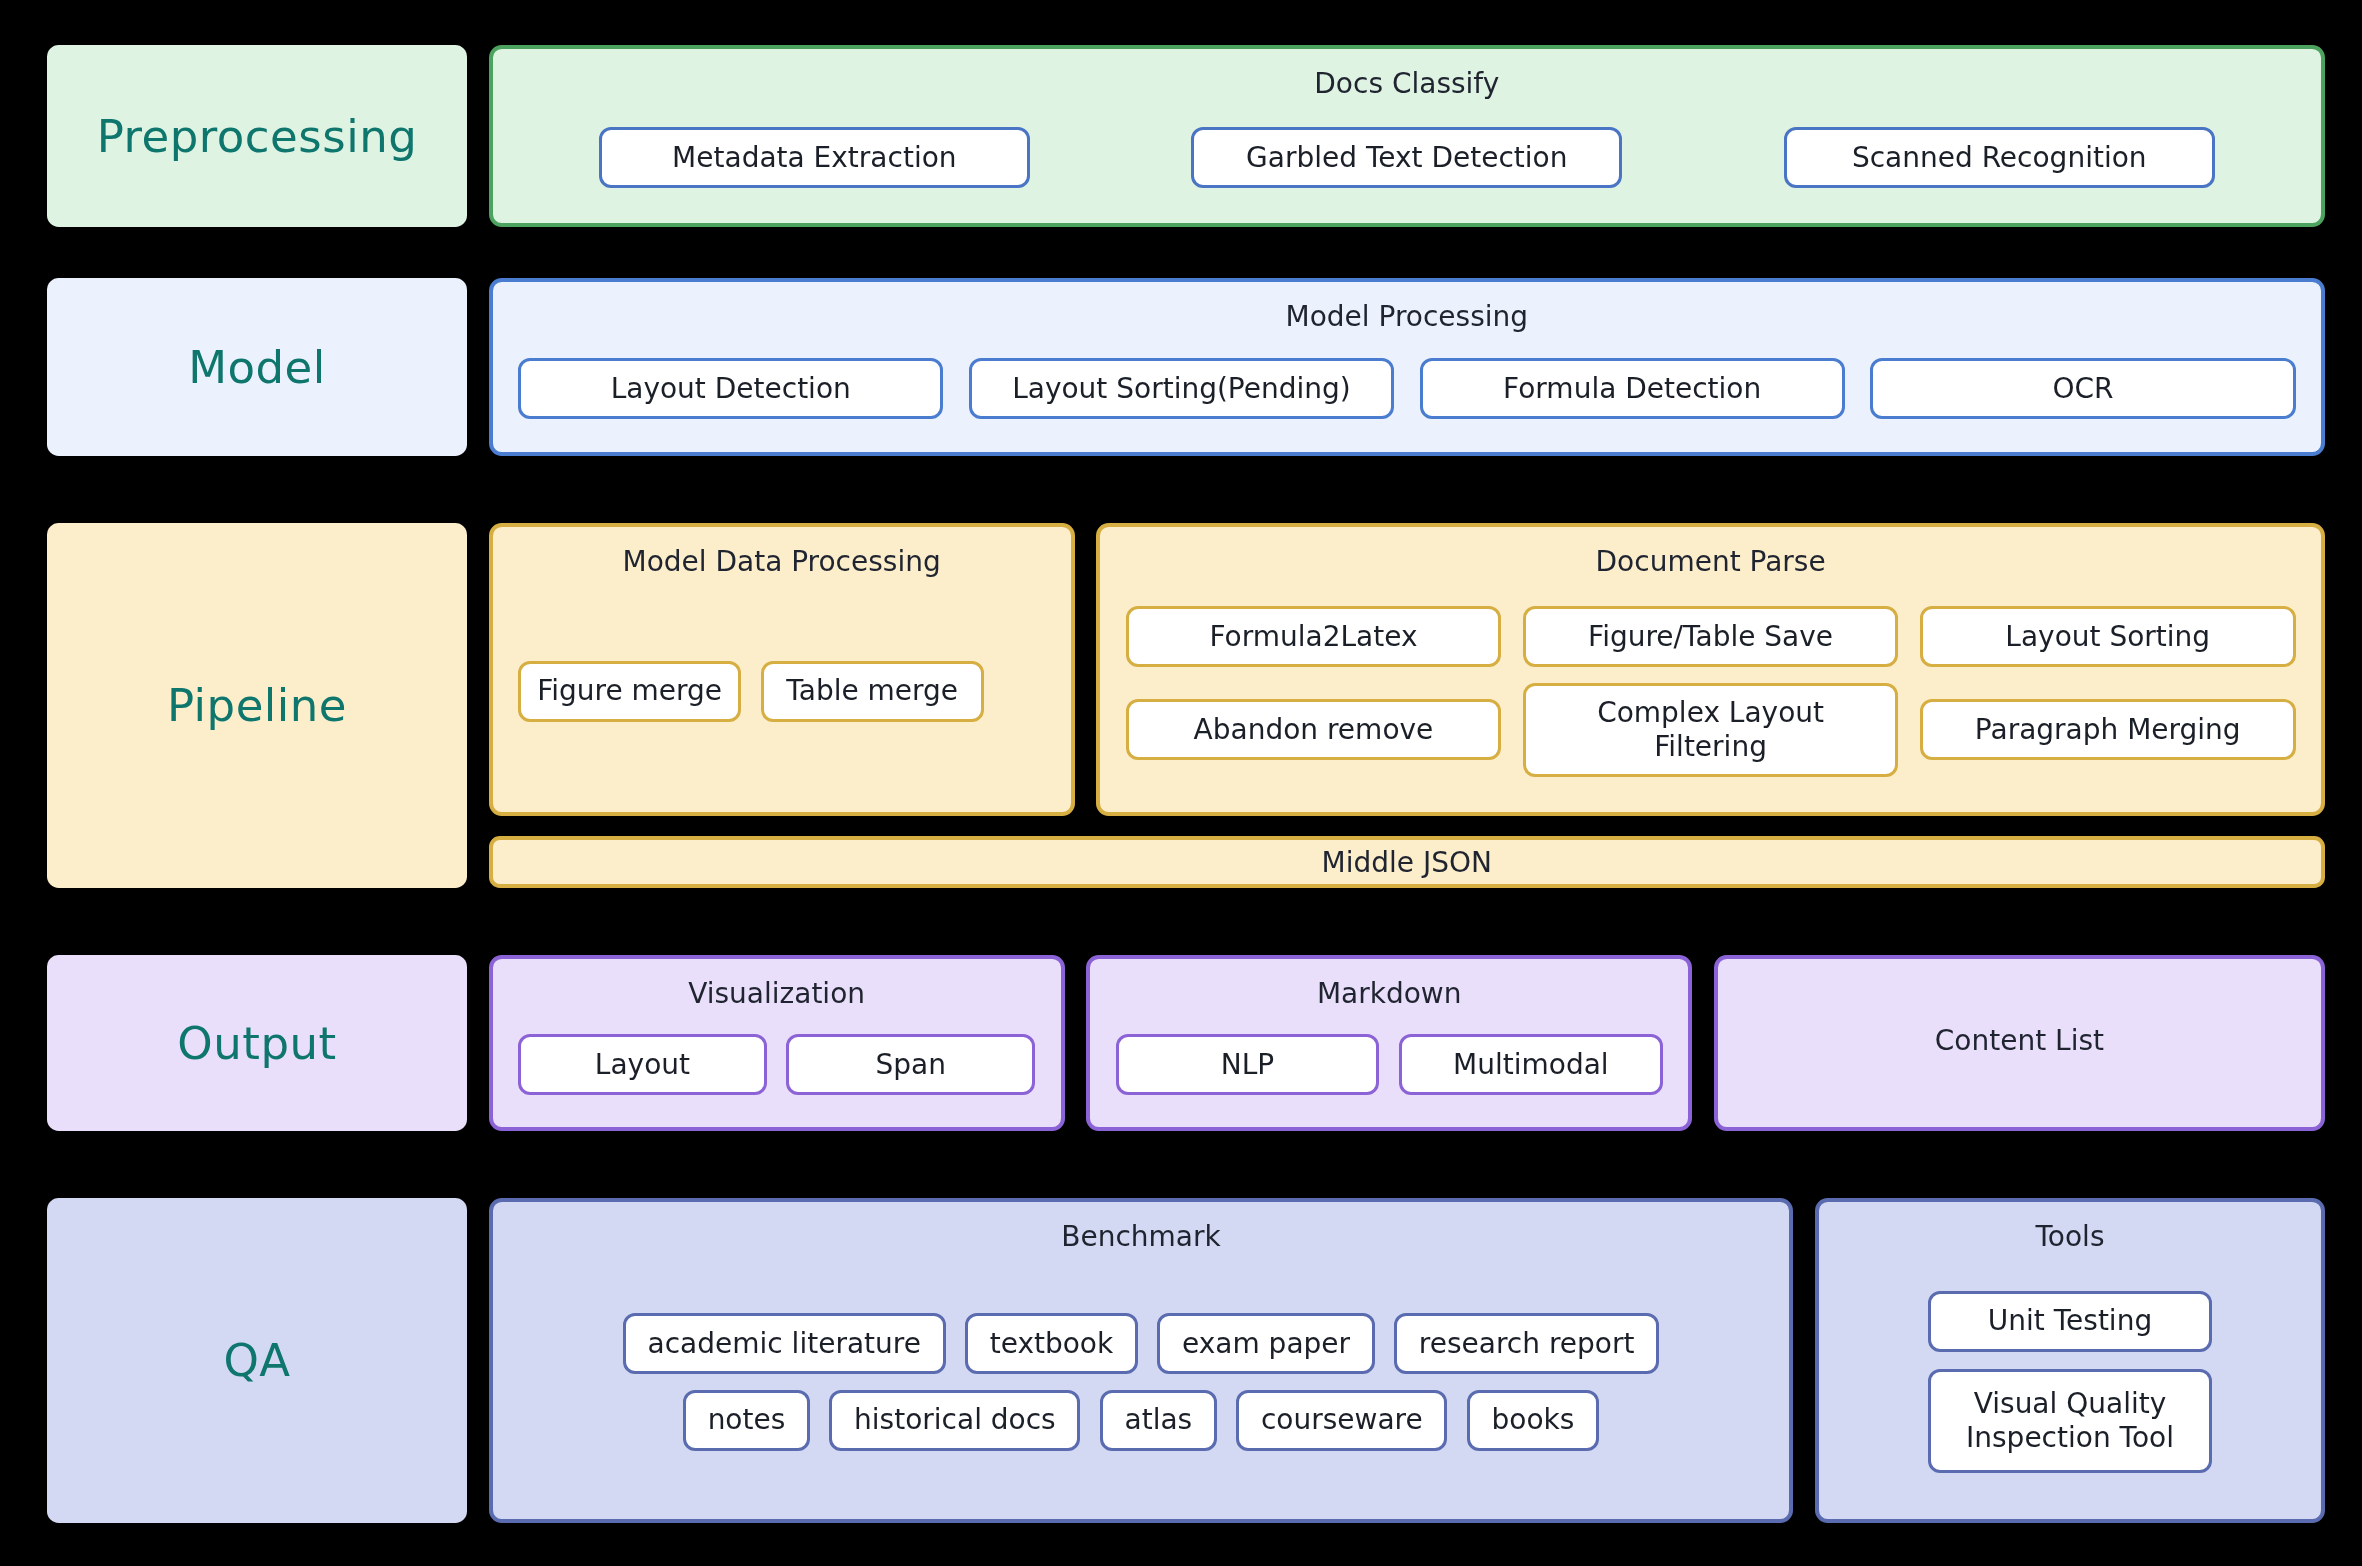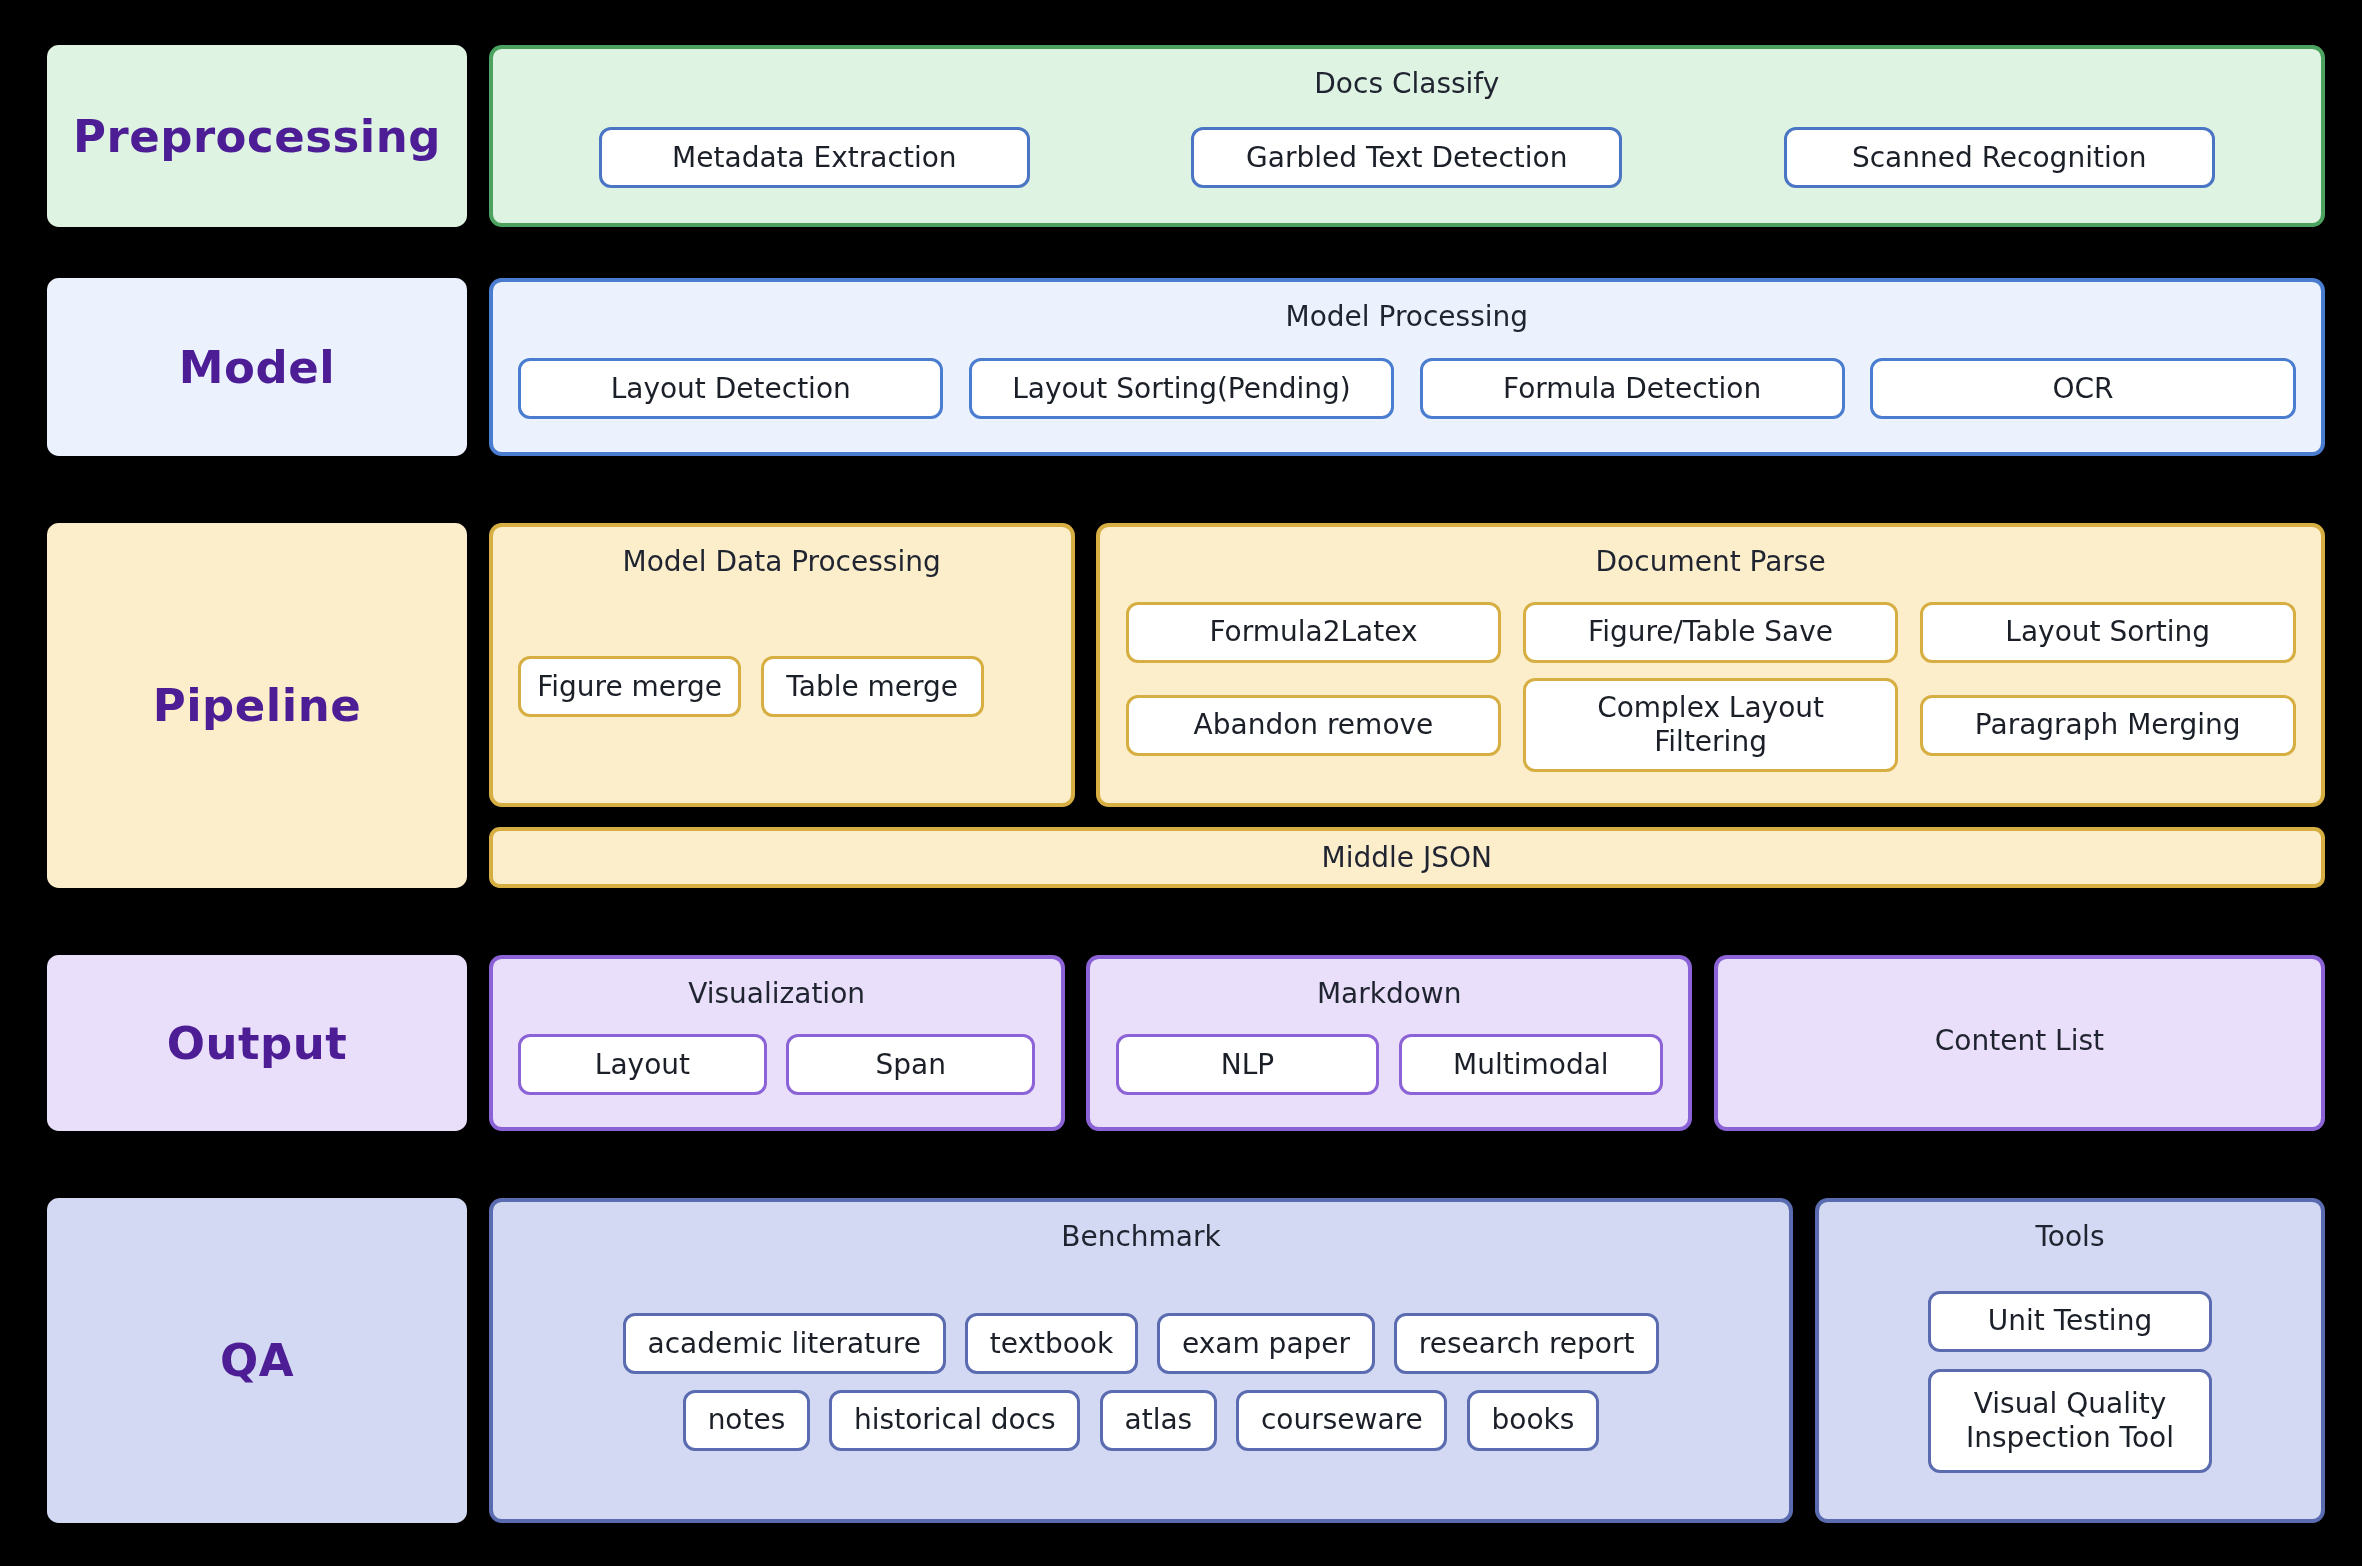--- a/index.html
+++ b/index.html
@@ -28,23 +28,23 @@
   .row-gap-2 { height: 67px; flex: none; }
 
   
   .stage-label {
     width: 420px;
     flex: none;
     border-radius: 11.8px;
     display: flex;
     align-items: center;
     justify-content: center;
-    color: #4c1d95;
+    color: #0f766e;
     font-size: 45px;
-    font-weight: 700;
+    font-weight: 400;
     letter-spacing: 0.5px;
   }
 
   
   .stage-content {
     flex: 1;
     margin-left: 21.6px;
     display: flex;
     flex-direction: column;
   }
@@ -132,21 +132,21 @@
 
   
   .bar {
     width: 100%;
     border-radius: 10.8px;
     display: flex;
     align-items: center;
     justify-content: center;
     font-size: 28px;
     color: #1f2430;
-    height: 61px;
+    height: 52px;
     margin-top: 19.6px;
     flex: none;
   }
 
   
   #row-preprocessing { height: 182px; }
   #row-preprocessing .panel { width: 100%; justify-content: flex-start; }
   #row-preprocessing .chip-line { justify-content: space-around; }
   #row-preprocessing .chip { width: 431px; }
 

